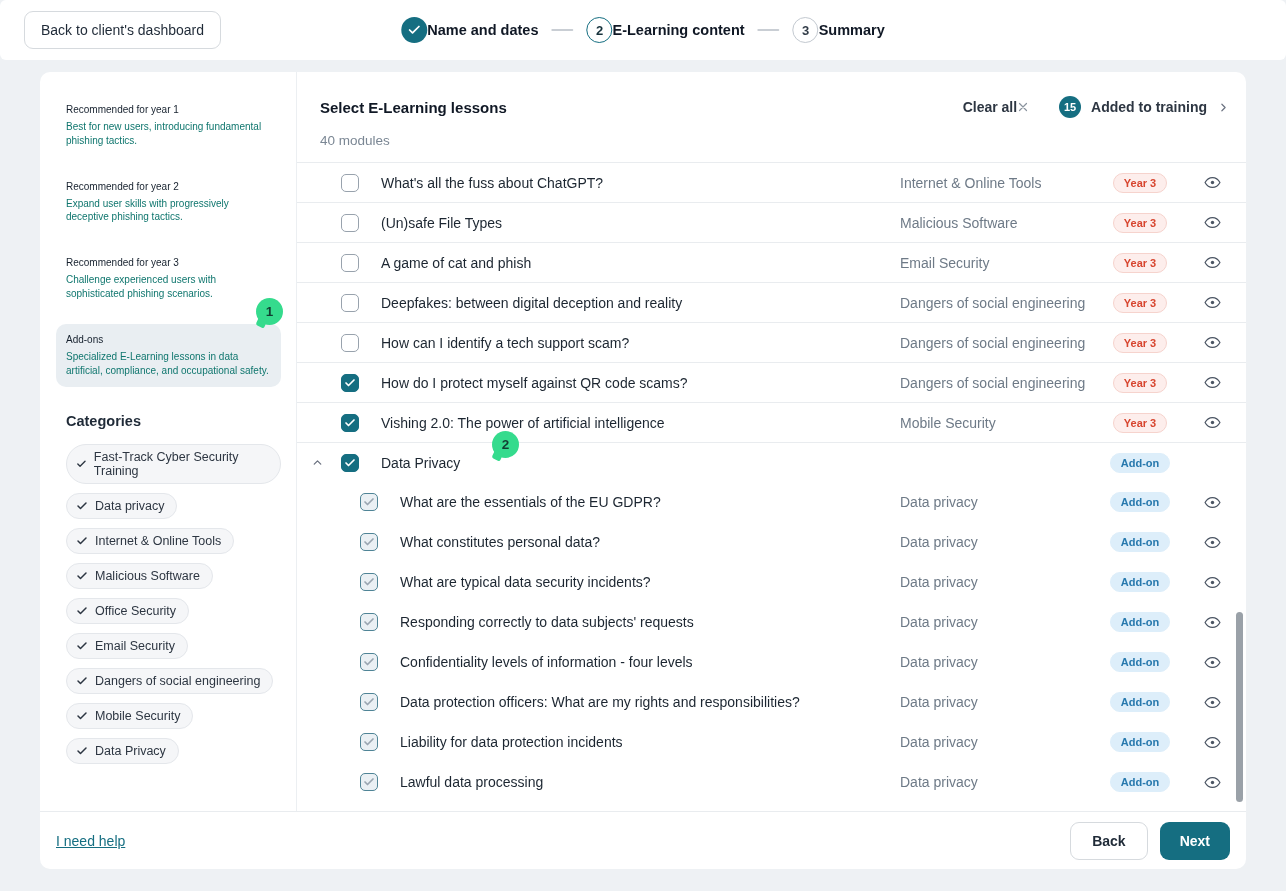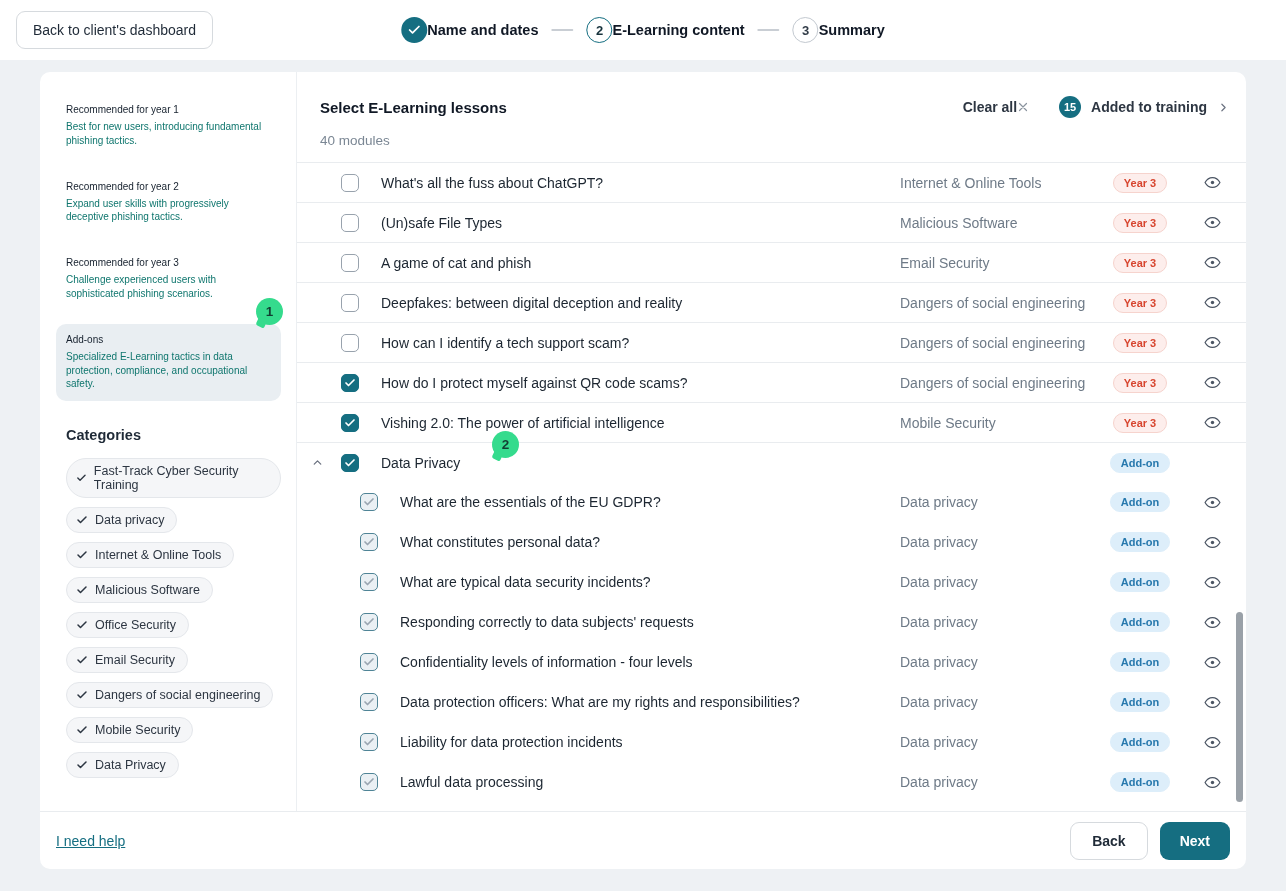--- a/index.html
+++ b/index.html
@@ -13,21 +13,21 @@
   *{box-sizing:border-box;}
   html,body{margin:0;padding:0;}
   body{
     width:1286px;height:891px;
     background:#eef1f4;
     font-family:"Liberation Sans","DejaVu Sans",sans-serif;
     color:var(--ink);
     overflow:hidden;
   }
   
-  .topbar{height:60px;background:#fff;display:flex;align-items:center;padding:0 16px;position:relative;}
+  .topbar{height:60px;background:#fff;display:flex;align-items:center;padding:0 24px;position:relative;border-radius:6px;}
   .back-btn{border:1px solid #d6dade;background:#fff;border-radius:9px;padding:10px 16px;font-size:14px;font-weight:500;color:#1f2a37;font-family:inherit;cursor:pointer;}
   .stepper{position:absolute;left:50%;transform:translateX(-50%);display:flex;align-items:center;gap:13px;}
   .step{display:flex;align-items:center;font-size:14.5px;font-weight:600;color:#101825;}
   .step-circle{width:26px;height:26px;border-radius:50%;display:flex;align-items:center;justify-content:center;font-size:13px;font-weight:600;flex-shrink:0;}
   .step.done .step-circle{background:var(--teal);}
   .step .step-check{display:none;}
   .step.done .step-check{display:block;}
   .step.active .step-circle{border:1.5px solid var(--teal);color:#17323c;}
   .step.upcoming .step-circle{border:1.5px solid #c3c9d0;color:#333d49;}
   .step-sep{width:22px;height:1.5px;background:#c9ced4;border-radius:1px;}
@@ -145,21 +145,21 @@
   </div>
 
   <div class="rec">
     <div class="rec-title">Recommended for year 3</div>
     <div class="rec-desc">Challenge experienced users with sophisticated phishing scenarios.</div>
 
   </div>
 
   <div class="rec selected">
     <div class="rec-title">Add-ons</div>
-    <div class="rec-desc">Specialized E-Learning tactics in data protection, compliance, and occupational safety.</div>
+    <div class="rec-desc">Specialized E-Learning lessons in data artificial, compliance, and occupational safety.</div>
     <span class="marker">
             <span class="marker-num">1</span>
           </span>
   </div>
 </div>
     <h3 class="cats-heading">Categories</h3>
     <div class="chips" id="chips">
   <div class="chip-line">
     <span class="chip">
       <svg width="12" height="12" viewBox="0 0 24 24" fill="none">

